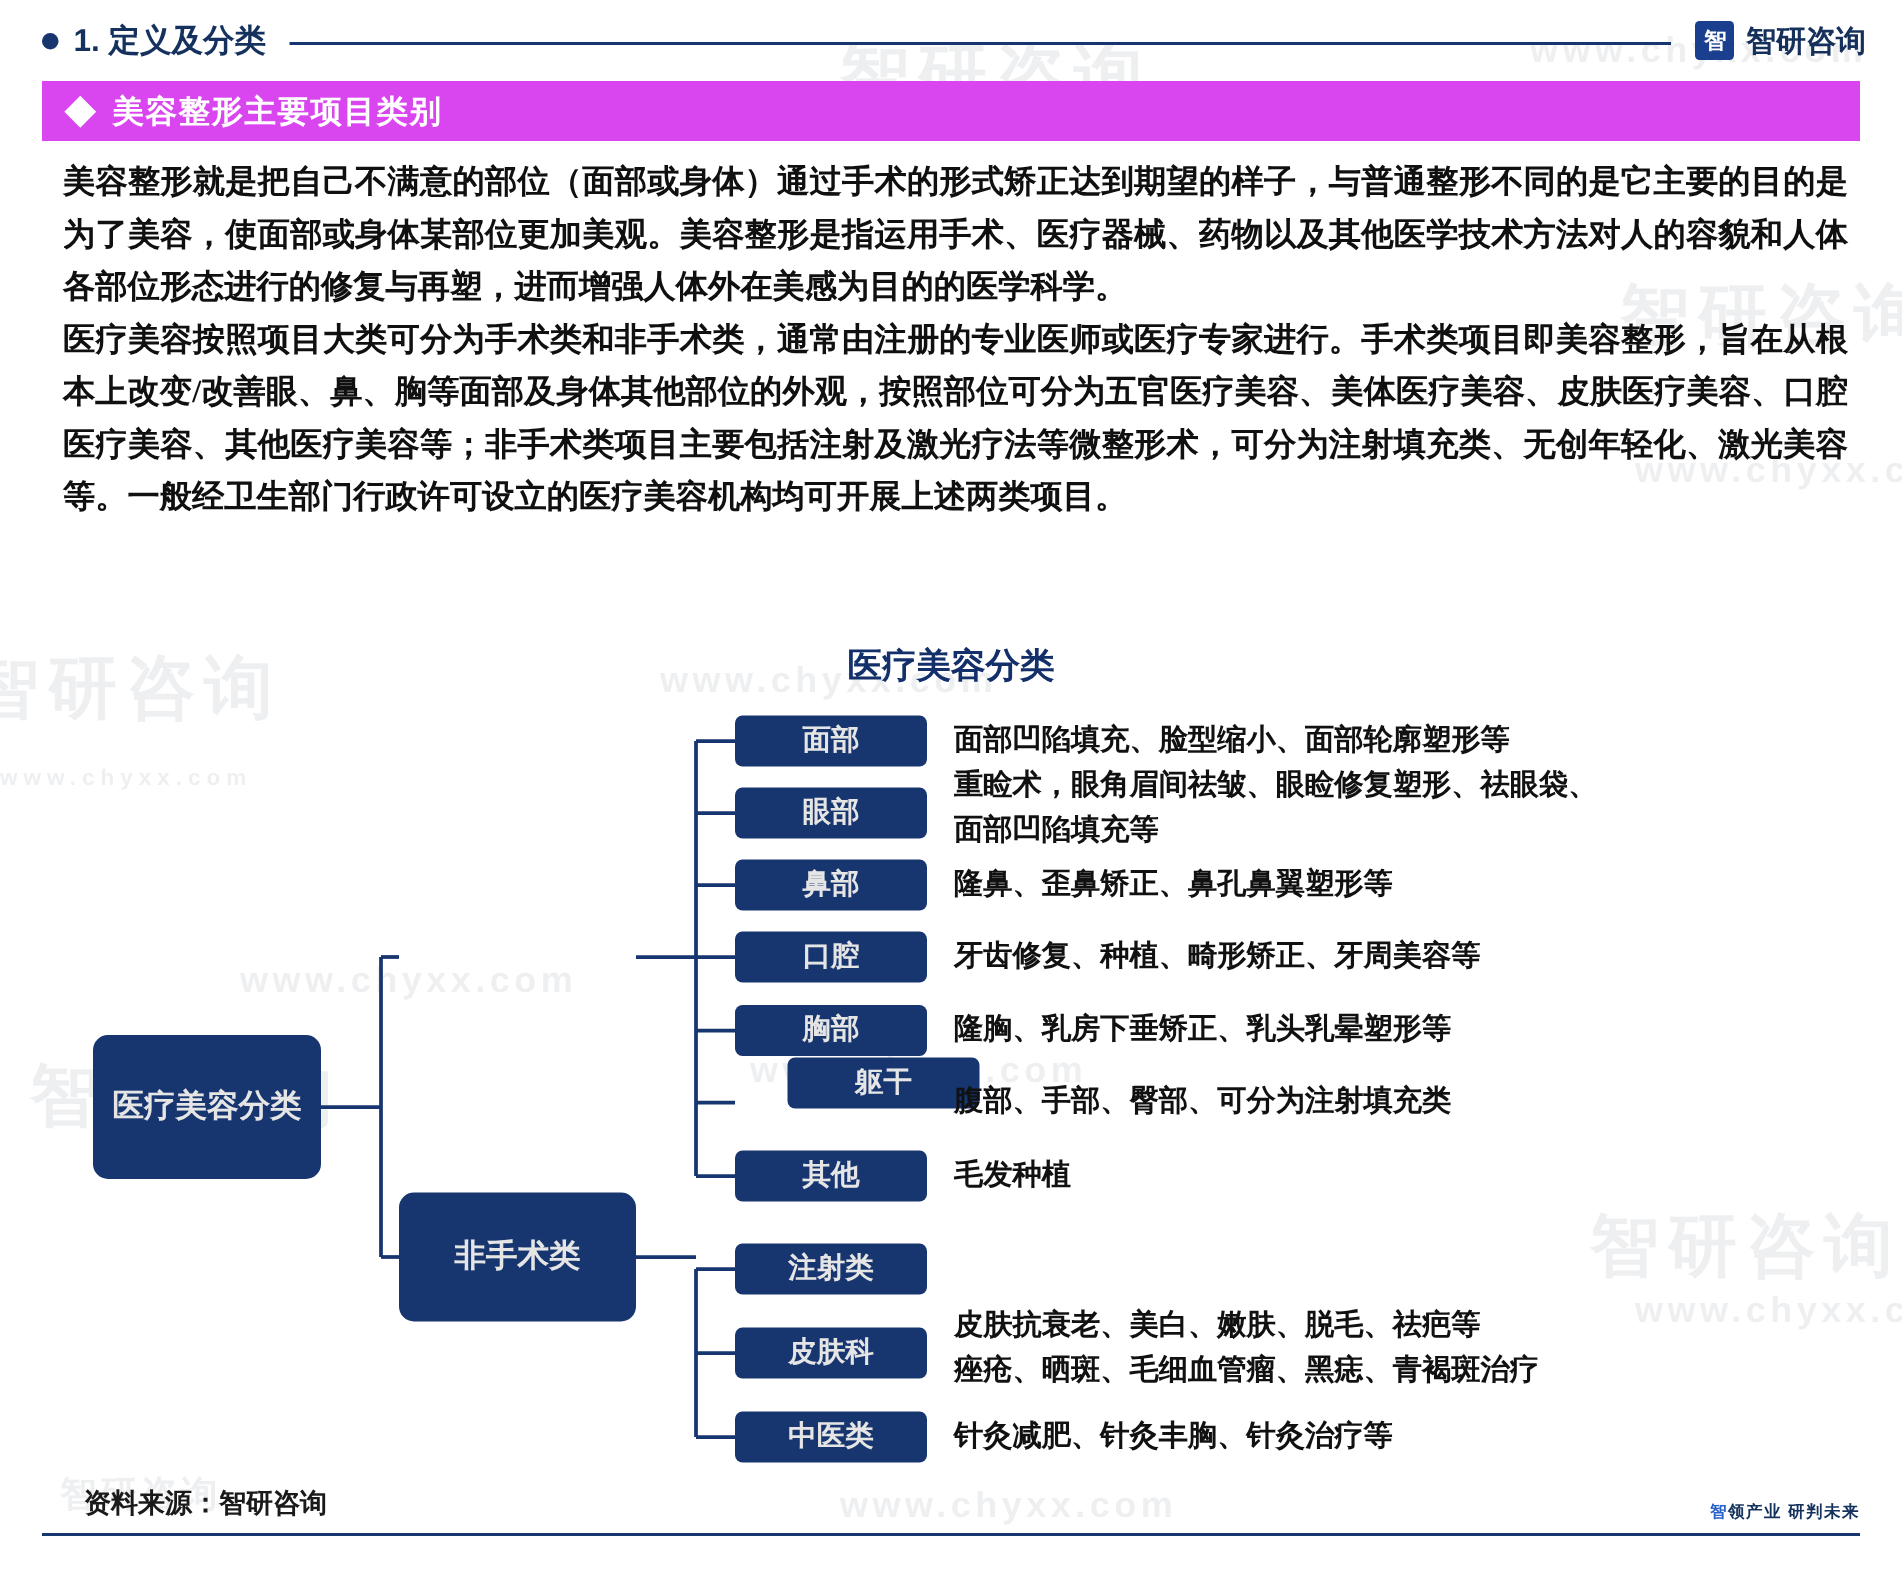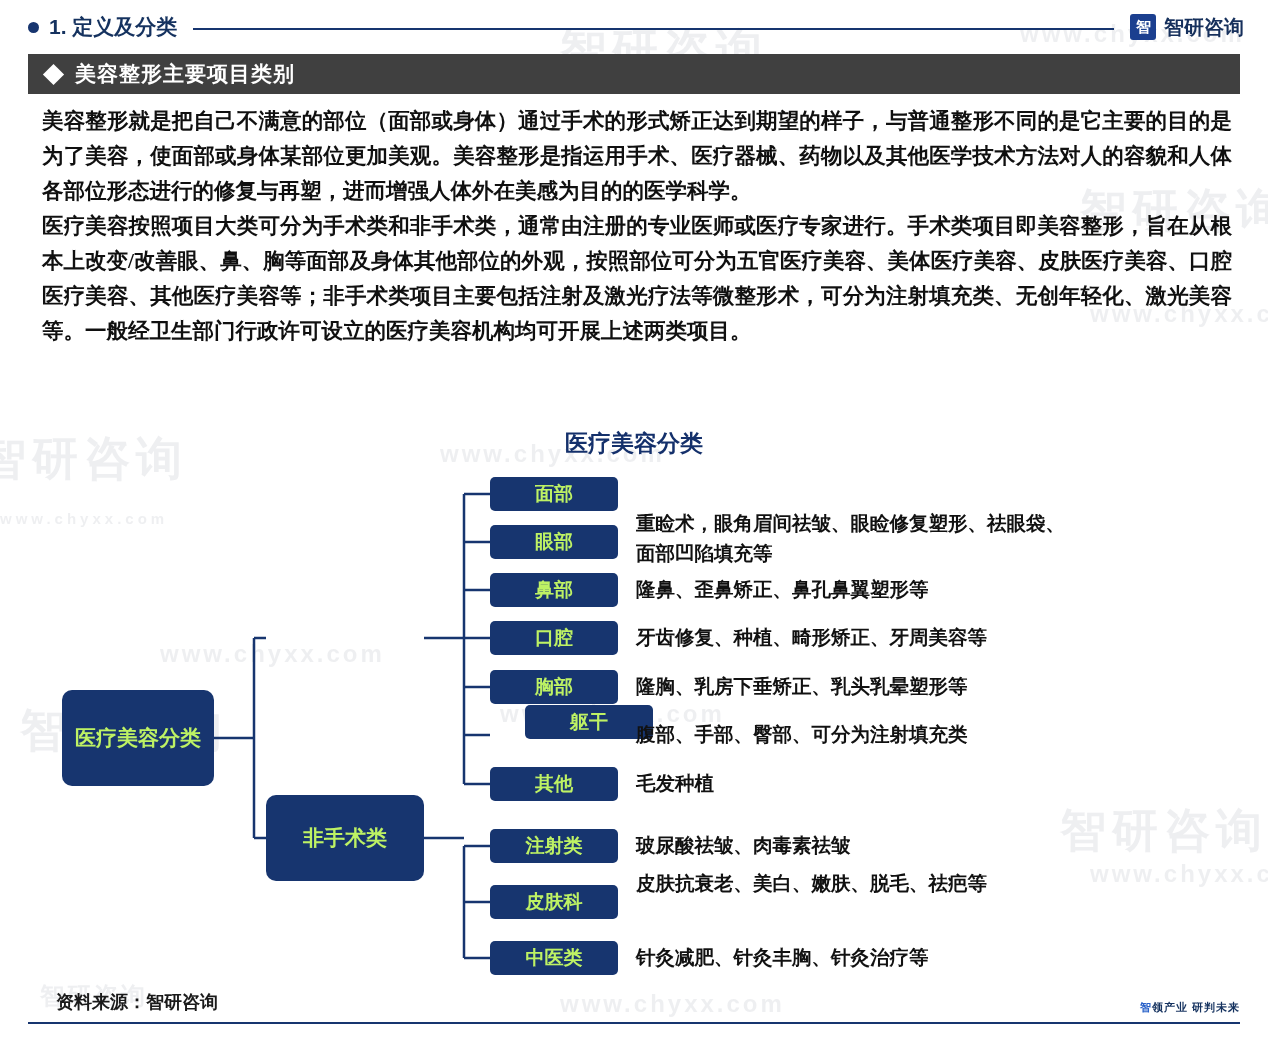--- a/index.html
+++ b/index.html
@@ -86,21 +86,21 @@
     font-weight: bold;
     color: #16305c;
   }
 
   
   .title-bar {
     position: absolute;
     top: 54px; left: 28px;
     width: 1212px;
     height: 40px;
-    background: #404040;
+    background: #d946ef;
     display: flex;
     align-items: center;
     padding-left: 18px;
     box-sizing: border-box;
     z-index: 3;
   }
   .diamond {
     width: 15px; height: 15px;
     background: #ffffff;
     transform: rotate(45deg);
@@ -154,21 +154,21 @@
   .chart-svg {
     position: absolute;
     top: 0; left: 0;
     width: 1212px;
     height: 520px;
     z-index: 1;
   }
   .node {
     position: absolute;
     background: #17356f;
-    color: #bef264;
+    color: #e5e5e5;
     font-weight: bold;
     border-radius: 7px;
     display: flex;
     align-items: center;
     justify-content: center;
     box-sizing: border-box;
     z-index: 2;
     text-align: center;
     line-height: 1.25;
   }
@@ -306,20 +306,21 @@
     <span>医疗美容分类</span>
   </div>
 
   <div class="node l1" style="left:238px; top:333px;">
     <span>非手术类</span>
   </div>
 
   <div class="node l2" style="left:462px; top:15px;">
     <span>面部</span>
   </div>
+  <div class="leaf-text" style="left:608px; top:17px;">面部凹陷填充、脸型缩小、面部轮廓塑形等</div>
 
   <div class="node l2" style="left:462px; top:63px;">
     <span>眼部</span>
   </div>
   <div class="leaf-text" style="left:608px; top:47px;">重睑术，眼角眉间祛皱、眼睑修复塑形、祛眼袋、</div>
   <div class="leaf-text" style="left:608px; top:77px;">面部凹陷填充等</div>
 
   <div class="node l2" style="left:462px; top:111px;">
     <span>鼻部</span>
   </div>
@@ -341,26 +342,26 @@
   <div class="leaf-text" style="left:608px; top:258px;">腹部、手部、臀部、可分为注射填充类</div>
 
   <div class="node l2" style="left:462px; top:305px;">
     <span>其他</span>
   </div>
   <div class="leaf-text" style="left:608px; top:307px;">毛发种植</div>
 
   <div class="node l2" style="left:462px; top:367px;">
     <span>注射类</span>
   </div>
-  <div class="leaf-text" style="left:608px; top:369px;">玻尿酸祛皱、肉毒素祛皱</div>
 
   <div class="node l2" style="left:462px; top:423px;">
     <span>皮肤科</span>
   </div>
   <div class="leaf-text" style="left:608px; top:407px;">皮肤抗衰老、美白、嫩肤、脱毛、祛疤等</div>
+  <div class="leaf-text" style="left:608px; top:437px;">痤疮、晒斑、毛细血管瘤、黑痣、青褐斑治疗</div>
 
   <div class="node l2" style="left:462px; top:479px;">
     <span>中医类</span>
   </div>
   <div class="leaf-text" style="left:608px; top:481px;">针灸减肥、针灸丰胸、针灸治疗等</div>
 </div>
 
 <div class="source-note">资料来源：智研咨询</div>
 <div class="footer-rule"></div>
 <div class="footer-slogan">

